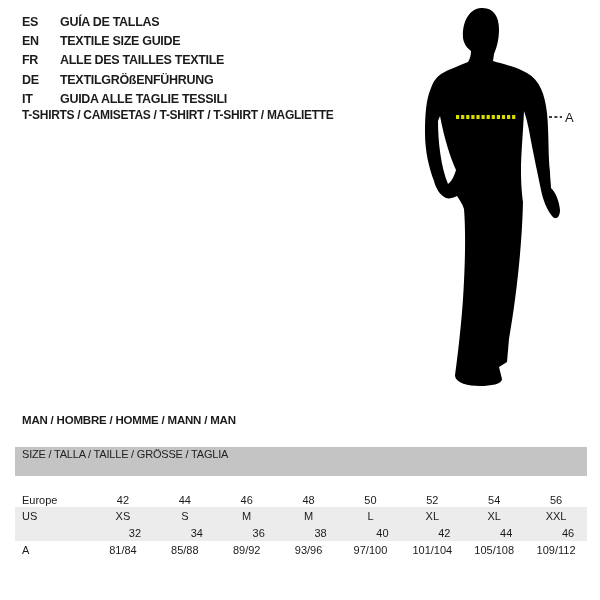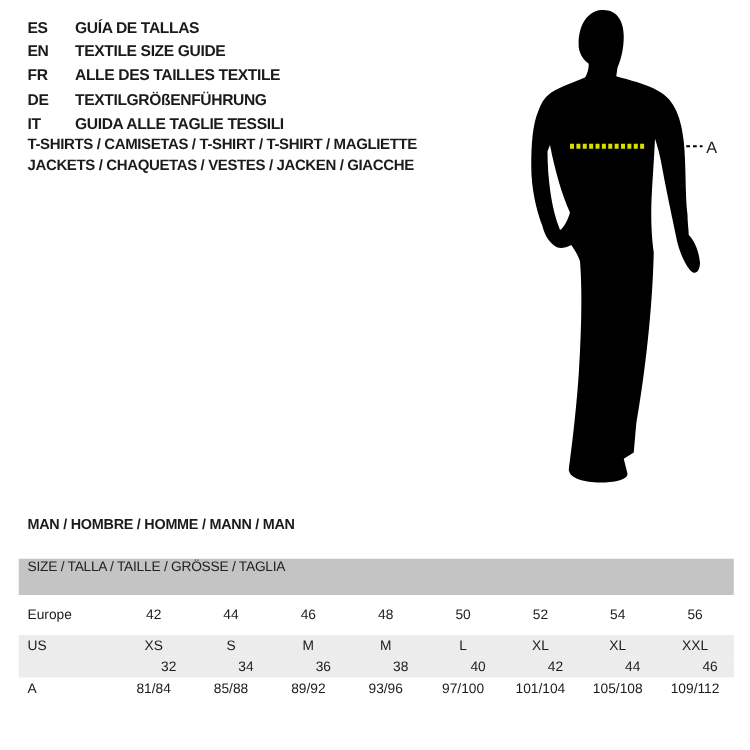--- a/index.html
+++ b/index.html
@@ -53,21 +53,20 @@
       <span class="lang-label">TEXTILGRÖßENFÜHRUNG</span>
     </div>
     <div class="lang-row">
       <span class="lang-code">IT</span>
       <span class="lang-label">GUIDA ALLE TAGLIE TESSILI</span>
     </div>
   </div>
 
   <div class="garment-block">
     <div class="garment-line">T-SHIRTS / CAMISETAS / T-SHIRT / T-SHIRT / MAGLIETTE</div>
-    <div class="garment-line">JACKETS / CHAQUETAS / VESTES / JACKEN / GIACCHE</div>
   </div>
 
   <div class="figure-wrap">
     <svg viewBox="0 0 190 400">
       <path fill="#000000" d="
         M 53,38
         C 52,22 59,9 71,8
         C 83,7 89,16 89,29
         C 89,39 87,47 84,54
         L 83,61
@@ -110,21 +109,21 @@
       <line x1="139" y1="117" x2="152" y2="117" stroke="#000000" stroke-width="1.6" stroke-dasharray="3,2.4"></line>
       <text class="measure-a-text" x="155" y="122">A</text>
     </svg>
   </div>
 
   <div class="section-title">MAN / HOMBRE / HOMME / MANN / MAN</div>
 
   <div class="size-table">
     <div class="table-header" style="background: rgb(196, 196, 196);">SIZE / TALLA / TAILLE / GRÖSSE / TAGLIA</div>
     <div>
-        <div class="trow" style="height: 32px;">
+        <div class="trow" style="height: 15px; margin-top: 16px;">
           <div class="tcell label">Europe</div>
           <div class="tcell">42</div>
           <div class="tcell">44</div>
           <div class="tcell">46</div>
           <div class="tcell">48</div>
           <div class="tcell">50</div>
           <div class="tcell">52</div>
           <div class="tcell">54</div>
           <div class="tcell">56</div>
         </div>

